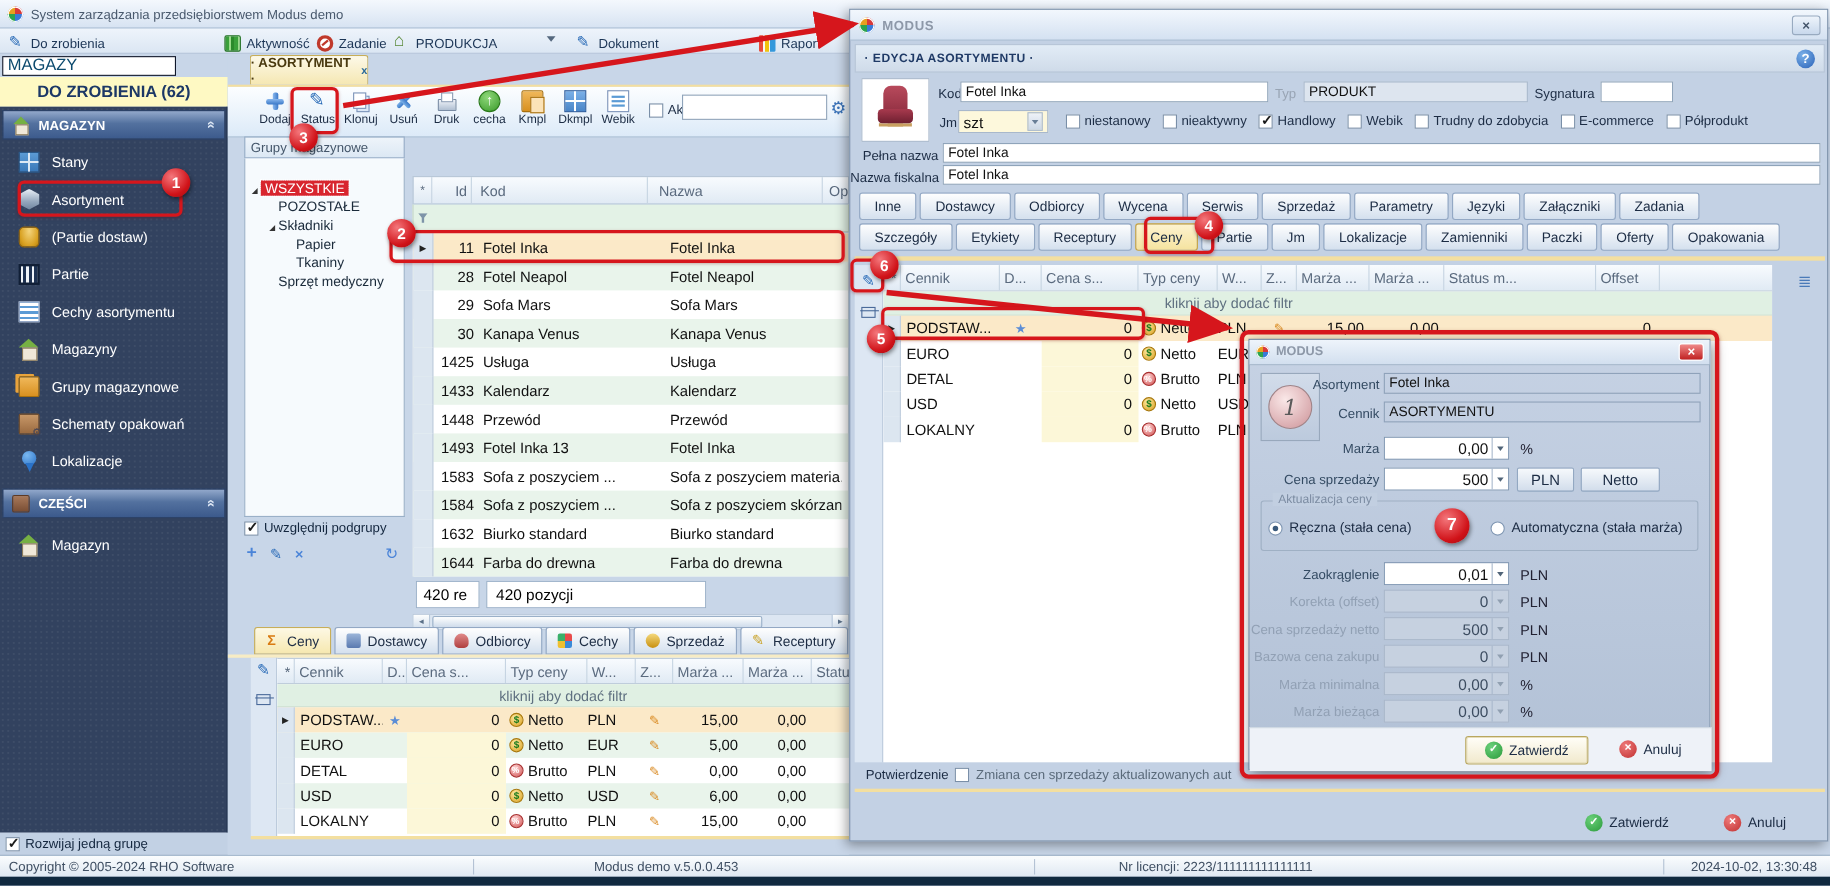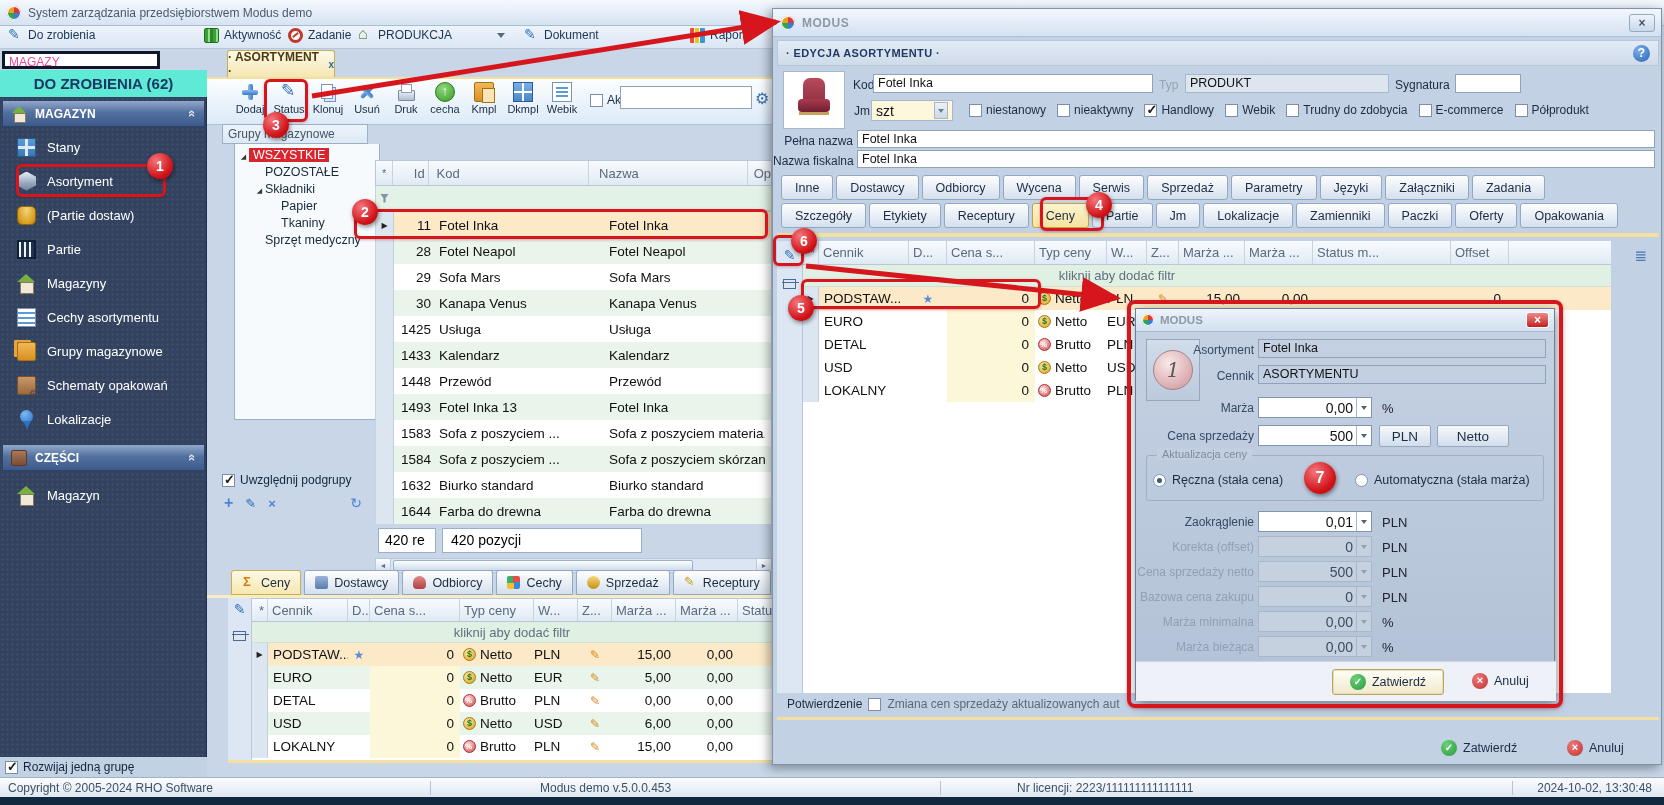--- a/index.html
+++ b/index.html
@@ -6,37 +6,37 @@
   #canvas{position:relative;width:1664px;height:805px;overflow:hidden;background:#c8d6e8;
     font-family:"Liberation Sans",sans-serif;-webkit-font-smoothing:antialiased}
   #canvas *{box-sizing:border-box}
 
   
   .titlebar{position:absolute;left:0;top:0;width:1664px;height:26px;display:flex;align-items:center;gap:7px;
     padding-left:7px;background:linear-gradient(#f4f8fd,#d7e3f2);border-bottom:1px solid #aabdd4}
   .logo{width:14px;height:14px;border-radius:50%;background:conic-gradient(#d83a3a 0 25%,#3a7ad8 0 50%,#2da44e 0 75%,#e8a020 0);box-shadow:0 0 0 1px #fff inset}
   .titlebar .title{font-size:12px;color:#49596d}
   .menubar{position:absolute;left:0;top:26px;width:772px;height:23px;background:linear-gradient(#eef4fb,#dbe6f3);border-bottom:1px solid #b8c8dc}
-  .menu-item{position:absolute;top:2px;height:19px;display:flex;align-items:flex-start;gap:5px;font-size:12px;color:#1c3556;cursor:default}
+  .menu-item{position:absolute;top:2px;height:19px;display:flex;align-items:flex-end;gap:5px;font-size:12px;color:#1c3556;cursor:default}
   .menubar .menu-item:nth-of-type(1){left:8px}.menubar .menu-item:nth-of-type(2){left:204px}
   .menubar .menu-item:nth-of-type(3){left:288px}.menubar .menu-item:nth-of-type(4){left:358px}
   .menubar .menu-item:nth-of-type(5){left:524px}.menubar .menu-item:nth-of-type(6){left:690px}
   .mico{width:15px;height:15px;position:relative;display:inline-block}
   .mico.pencil::before{content:"✎";position:absolute;left:0;top:-2px;font-size:14px;color:#2b6cb8}
   .mico.activity{background:repeating-linear-gradient(90deg,#3aa03a 0 3px,#9adb8a 3px 5px,#2a8a2a 5px 8px);border:1px solid #1e6e1e;border-radius:2px}
   .mico.task{border-radius:50%;border:3px solid #c0392b;background:#fff}
   .mico.task::after{content:"";position:absolute;left:1px;top:3px;width:7px;height:2px;background:#c0392b;transform:rotate(-40deg)}
   .mico.house::before{content:"⌂";position:absolute;left:0;top:-3px;font-size:16px;color:#5a8a3a;font-weight:bold}
   .mico.report{background:linear-gradient(90deg,#e74c3c 0 4px,#f7f7f7 4px 5px,#f1c40f 5px 9px,#f7f7f7 9px 10px,#3498db 10px 15px);border-radius:1px}
   .menu-drop{position:absolute;left:497px;top:33px;width:0;height:0;border-left:4px solid transparent;border-right:4px solid transparent;border-top:5px solid #55687e}
 
   
-  .side-search{position:absolute;left:2px;top:51px;width:158px;height:18px;background:#fff;border:3px solid #0f172a;font-size:12px;line-height:16px;padding:0 4px;color:#ec4899}
+  .side-search{position:absolute;left:2px;top:51px;width:158px;height:18px;background:#fff;border:1px solid #0f172a;font-size:15px;line-height:16px;padding:0 4px;color:#0c4a6e}
   .todo-header{position:absolute;left:0;top:70px;width:207px;height:27px;display:flex;align-items:center;justify-content:center;
-    font-size:15px;font-weight:bold;color:#1c3866;background:#5eead4}
+    font-size:15px;font-weight:bold;color:#1c3866;background:#fef9c3}
   .nav{position:absolute;left:0;top:97px;width:207px;height:660px;background-color:#32425f;
     background-image:radial-gradient(rgba(255,255,255,.06) 1px,transparent 1.2px);background-size:5px 5px;border-right:1px solid #20304c}
   .nav-head{position:absolute;left:2px;width:203px;height:27px;display:flex;align-items:center;gap:8px;padding:0 8px;
     background:linear-gradient(#93a9cc,#53719f 45%,#3c5a8c);border:1px solid #2c4268;color:#fff;font-weight:bold;font-size:12px}
   .nav-head .chev{margin-left:auto;transform:rotate(90deg);font-size:13px;color:#dce6f4}
   .nh-ico{width:16px;height:16px;position:relative}
   .nh-ico.house::before{content:"";position:absolute;left:1px;top:0;border-left:7px solid transparent;border-right:7px solid transparent;border-bottom:7px solid #76b043}
   .nh-ico.house::after{content:"";position:absolute;left:3px;top:7px;width:10px;height:8px;background:#f0e8d8;border:1px solid #8a7a5a}
   .nh-ico.box{background:linear-gradient(#a8795a,#7a4e34);border-radius:2px;border:1px solid #5e3a24}
   .nav-items{position:absolute;left:0;width:186px}
@@ -92,21 +92,21 @@
   .tbico.dkmpl{background:linear-gradient(#7ab0e8,#4a86c8);border:1px solid #2a5a9c}
   .tbico.dkmpl::before{content:"";position:absolute;inset:0;background:linear-gradient(transparent 42%,#fff 42% 56%,transparent 56%),linear-gradient(90deg,transparent 42%,#fff 42% 56%,transparent 56%)}
   .tbico.webik{background:#fff;border:1px solid #7a92b8}
   .tbico.webik::before{content:"";position:absolute;left:3px;top:4px;right:3px;height:2px;background:#5b9bd5;box-shadow:0 4px 0 #5b9bd5,0 8px 0 #5b9bd5}
   .akt{position:absolute;left:383px;top:44px;display:flex;align-items:center;gap:4px;font-size:12px;color:#1c2c44}
   .tool-search{position:absolute;left:413px;top:37px;width:132px;height:23px;background:#fff;border:1px solid #8fa4ba}
   .gear{position:absolute;left:548px;top:40px;font-size:16px;color:#3a72b8}
 
   
   .tree-head{position:absolute;left:15px;top:75px;width:146px;height:20px;background:linear-gradient(#eef4fa,#dce8f4);border:1px solid #9ab0c8;font-size:12px;color:#44566a;padding:2px 5px}
-  .tree-body{position:absolute;left:27px;top:95px;width:146px;height:276px;background:#f6fafd;border:1px solid #9ab0c8;border-top:none;padding-top:2px}
+  .tree-body{position:absolute;left:15px;top:95px;width:146px;height:326px;background:#f6fafd;border:1px solid #9ab0c8;border-top:none;padding-top:18px}
   .titem{display:flex;align-items:center;height:17px;font-size:12.5px;color:#1a2a3a}
   .titem .texp{width:11px;text-align:center;flex:0 0 11px}
   .titem.expanded .texp::before{content:"◢";font-size:7px;color:#333}
   .titem.lv0{padding-left:3px}.titem.lv1{padding-left:19px}.titem.lv2{padding-left:35px}
   .titem.selected .tlabel{background:#d8252e;color:#fff;outline:1px dotted #fff;padding:0 4px}
   .subgroups{position:absolute;left:15px;top:424px;display:flex;align-items:center;gap:5px;font-size:12px;color:#13263e}
   .tree-btns{position:absolute;left:15px;top:443px;width:146px;height:22px;display:flex;align-items:center;gap:12px;padding-left:2px}
   .tree-btns .g1{font-size:16px;font-weight:bold;color:#4a84d8}
   .tree-btns .g2{font-size:13px;color:#2b6cb8}
   .tree-btns .g3{font-size:13px;font-weight:bold;color:#4a84d8}
@@ -355,26 +355,26 @@
       </div>
         <div class="nav-item">
         <span class="nav-ico partie-dostaw"></span>
         <span class="nav-label">(Partie dostaw)</span>
       </div>
         <div class="nav-item">
         <span class="nav-ico partie"></span>
         <span class="nav-label">Partie</span>
       </div>
         <div class="nav-item">
+        <span class="nav-ico cechy"></span>
+        <span class="nav-label">Cechy asortymentu</span>
+      </div>
+        <div class="nav-item">
         <span class="nav-ico magazyny"></span>
         <span class="nav-label">Magazyny</span>
-      </div>
-        <div class="nav-item">
-        <span class="nav-ico cechy"></span>
-        <span class="nav-label">Cechy asortymentu</span>
       </div>
         <div class="nav-item">
         <span class="nav-ico grupy"></span>
         <span class="nav-label">Grupy magazynowe</span>
       </div>
         <div class="nav-item">
         <span class="nav-ico schematy"></span>
         <span class="nav-label">Schematy opakowań</span>
       </div>
         <div class="nav-item">

